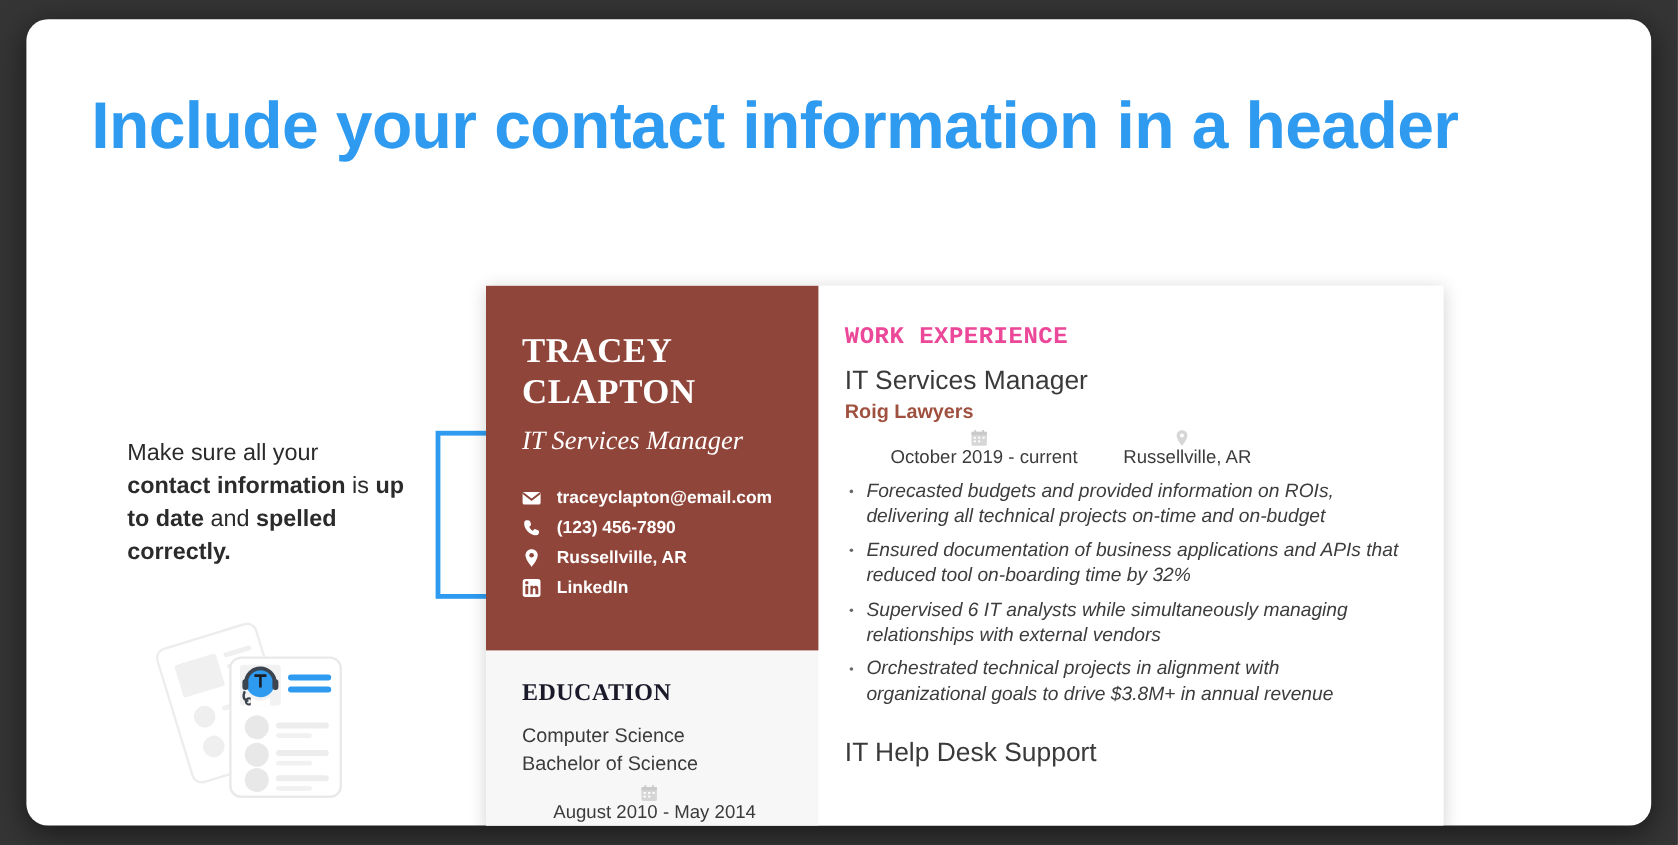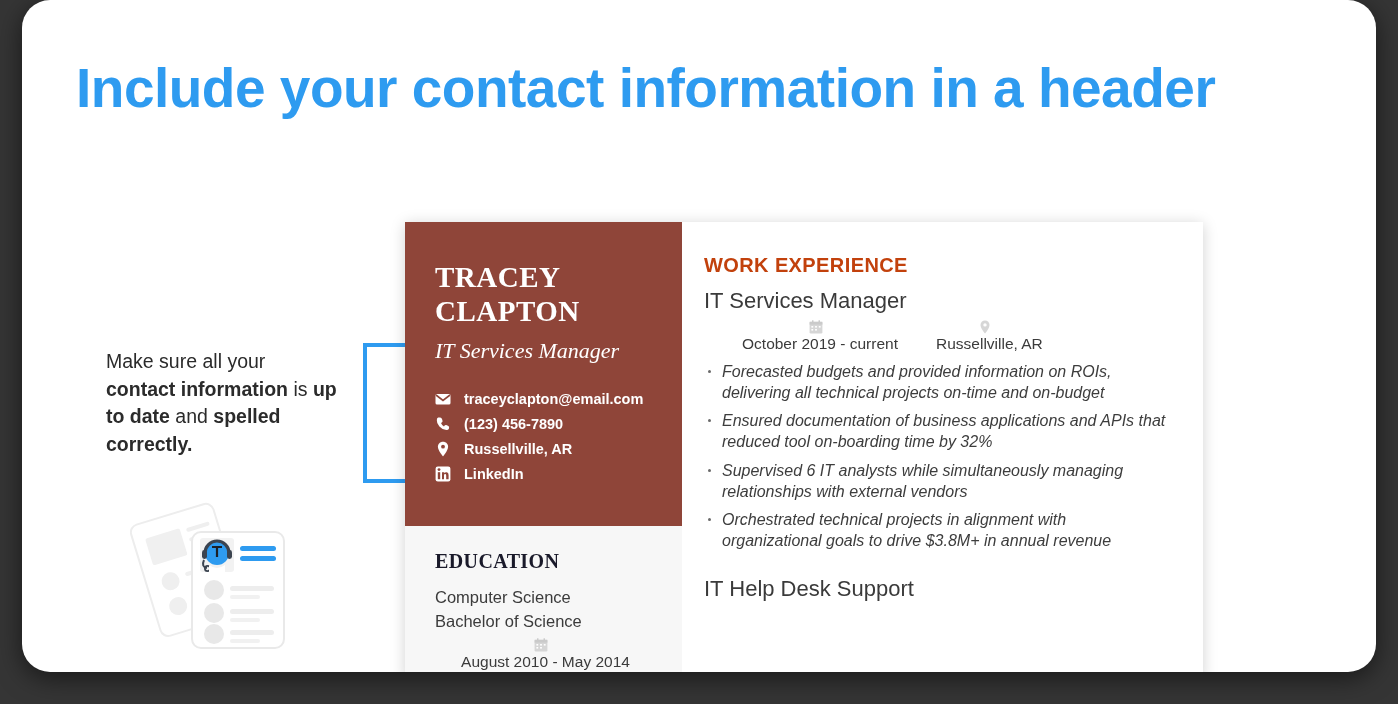--- a/index.html
+++ b/index.html
@@ -15,25 +15,25 @@
   .screen {
     position: relative;
     width: 1398px;
     height: 704px;
     background: #353535;
   }
 
   .page-card {
     position: absolute;
     left: 22px;
-    top: 0;
+    top: 16px;
     width: 1354px;
     height: 672px;
     background: #ffffff;
-    border-radius: 28px;
+    border-radius: 18px;
     box-shadow: 0 6px 26px rgba(0,0,0,0.55);
     overflow: hidden;
   }
 
   .page-title {
     position: absolute;
     left: 54px;
     top: 58px;
     width: 1260px;
     font-size: 55px;
@@ -181,24 +181,24 @@
     align-items: center;
   }
 
   
   .resume-right {
     flex: 1;
     padding: 32px 34px 0 22px;
     box-sizing: border-box;
   }
   .section-title {
-    font-family: Liberation Sans, sans-serif;
+    font-family: Liberation Mono, monospace;
     font-weight: bold;
     font-size: 20px;
-    color: #c2410c;
+    color: #ec4899;
     letter-spacing: 0.4px;
     margin-bottom: 10px;
   }
   .job-title {
     font-size: 22px;
     color: #3a3a3a;
     line-height: 1.25;
   }
   .job-company {
     font-size: 16.5px;
@@ -382,20 +382,21 @@
           </div>
         </div>
 
       </div>
 
       <div class="resume-right">
         <div class="section-title">WORK EXPERIENCE</div>
 
         <div>
           <div class="job-title">IT Services Manager</div>
+          <div class="job-company">Roig Lawyers</div>
           <div class="job-meta">
             <div class="meta-row meta-date">
               <span class="mi">
                 <svg width="14" height="14" viewBox="0 0 14 14">
                     <rect x="0.6" y="1.8" width="12.8" height="11.6" rx="1.2" fill="#D6D6D6"></rect>
                     <rect x="0.6" y="1.8" width="12.8" height="2.8" fill="#CACACA"></rect>
                     <rect x="3" y="0.3" width="1.5" height="2.6" fill="#CACACA"></rect>
                     <rect x="9.5" y="0.3" width="1.5" height="2.6" fill="#CACACA"></rect>
                     <g fill="#ffffff">
                       <rect x="2.4" y="6" width="1.8" height="1.6"></rect>

